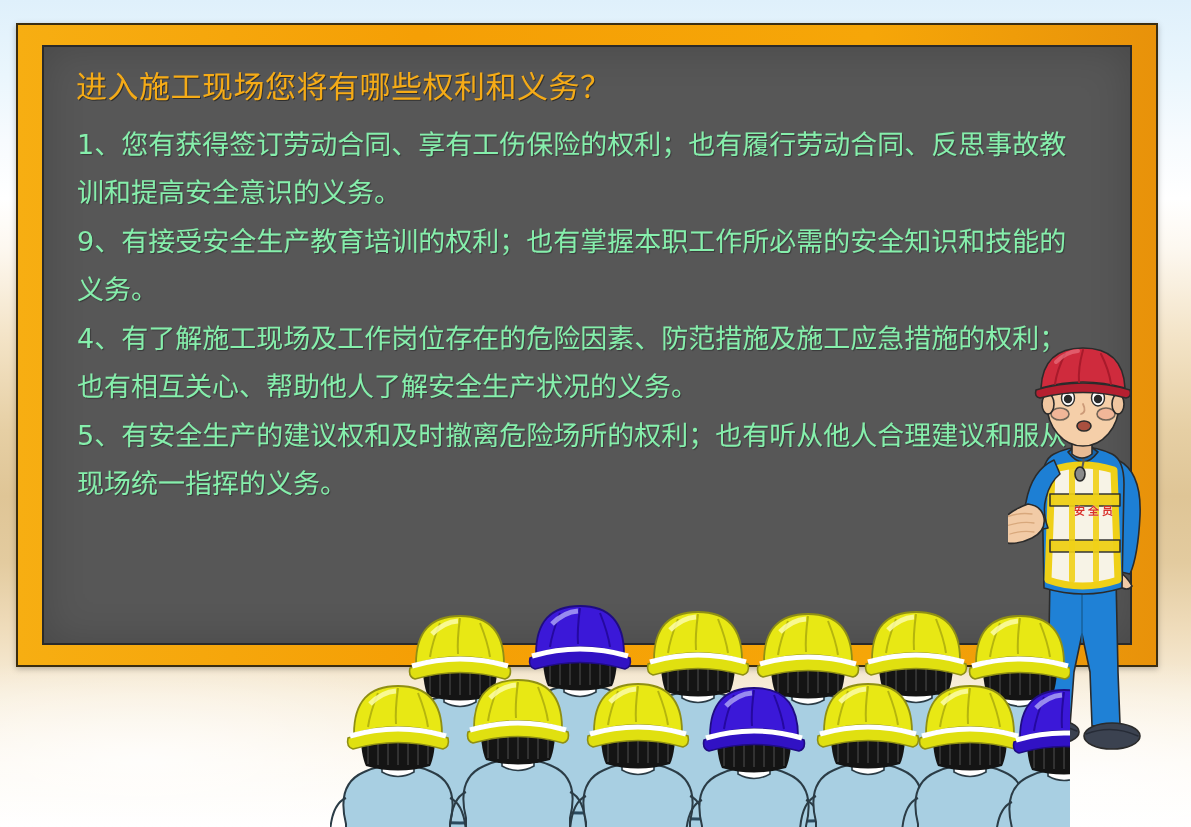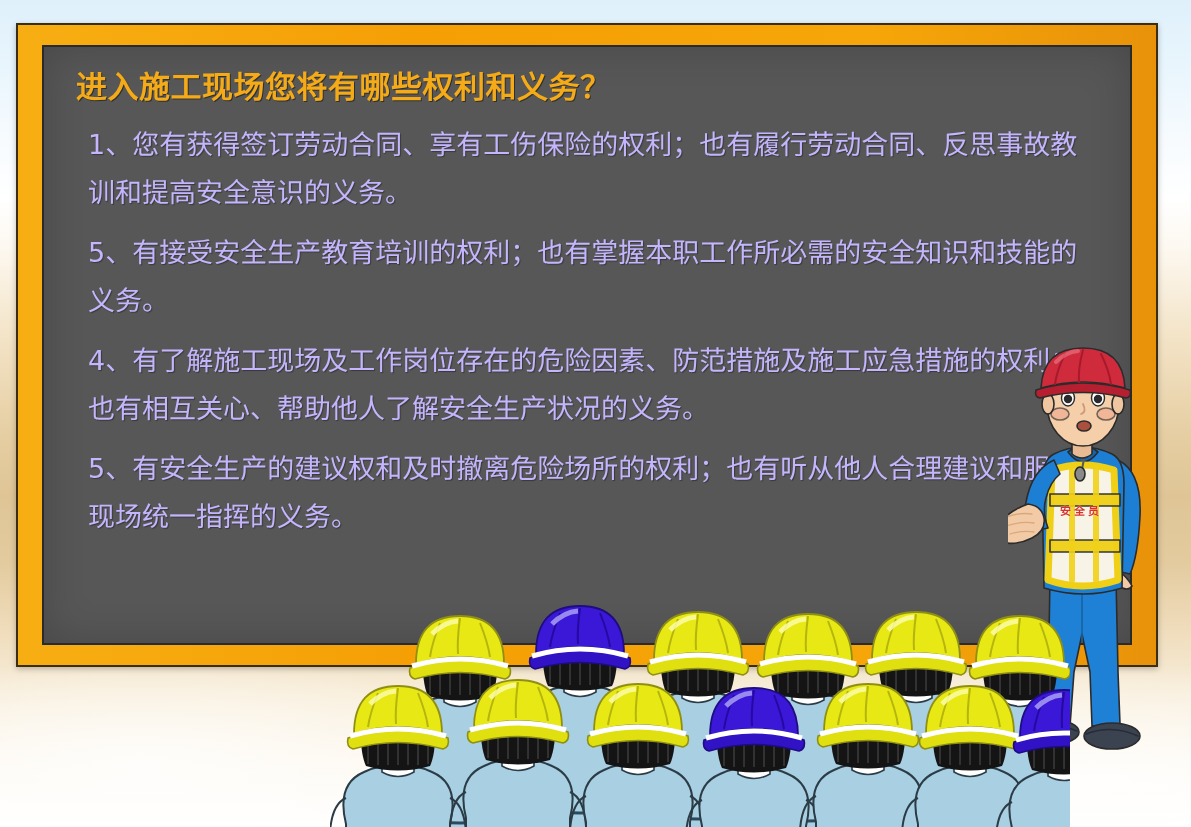--- a/index.html
+++ b/index.html
@@ -38,63 +38,63 @@
     border:2px solid #2a2a2a;
     box-sizing:border-box;
     box-shadow:inset 0 0 40px rgba(0,0,0,.18);
     overflow:hidden;
   }
   .board-text{
     position:absolute;left:32px;top:18px;right:18px;
   }
   .title{
     color:#f5ab17;
-    font-weight:bold;
+    font-weight:normal;
     font-size:31px;
     line-height:44px;
     letter-spacing:.5px;
     text-shadow:1px 1px 0 rgba(0,0,0,.45);
     margin:0 0 12px 0;
     white-space:nowrap;
   }
   .clause{
-    color:#c4b5fd;
+    color:#86efac;
     font-size:27px;
     line-height:48px;
     letter-spacing:0px;
     text-shadow:1px 1px 1px rgba(0,0,0,.35);
-    margin:12px;
+    margin:1px;
     max-width:1000px;
   }
   
   .officer{position:absolute;left:1008px;top:342px;width:150px;height:418px;}
   .officer svg{display:block;}
   .vest-text{
     position:absolute;left:1060px;top:502px;width:70px;
     color:#d8322a;font-size:11px;font-weight:bold;letter-spacing:3px;
-    text-shadow:0 0 1px rgba(255,255,255,.9);
+    text-align:center;text-shadow:0 0 1px rgba(255,255,255,.9);
     pointer-events:none;
   }
   
   .crowd{position:absolute;left:330px;top:540px;width:740px;height:287px;}
   .crowd svg{display:block;}
 </style>
 </head>
 <body>
 
 <div class="poster">
 
   <div class="bg-sheen"></div>
 
   <div class="board-frame">
     <div class="board-inner">
       <div class="board-text">
         <p class="title">进入施工现场您将有哪些权利和义务？</p>
         <p class="clause">1、您有获得签订劳动合同、享有工伤保险的权利；也有履行劳动合同、反思事故教训和提高安全意识的义务。</p>
-        <p class="clause">5、有接受安全生产教育培训的权利；也有掌握本职工作所必需的安全知识和技能的义务。</p>
+        <p class="clause">9、有接受安全生产教育培训的权利；也有掌握本职工作所必需的安全知识和技能的义务。</p>
         <p class="clause">4、有了解施工现场及工作岗位存在的危险因素、防范措施及施工应急措施的权利；也有相互关心、帮助他人了解安全生产状况的义务。</p>
         <p class="clause">5、有安全生产的建议权和及时撤离危险场所的权利；也有听从他人合理建议和服从现场统一指挥的义务。</p>
       </div>
     </div>
   </div>
 
   <div class="officer">
     <svg width="150" height="418" viewBox="0 0 150 418" xmlns="http://www.w3.org/2000/svg">
       <g stroke="#2b2b2b" stroke-width="1.6" stroke-linejoin="round" stroke-linecap="round">
 

